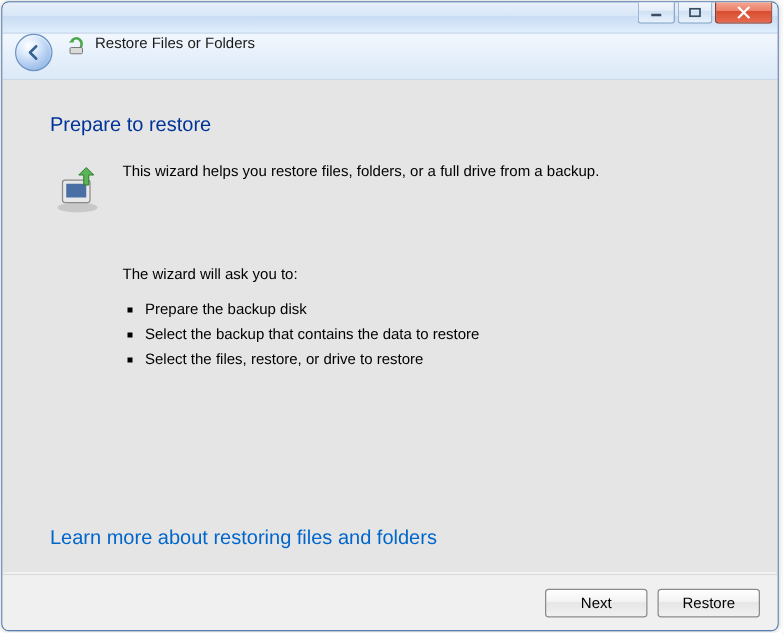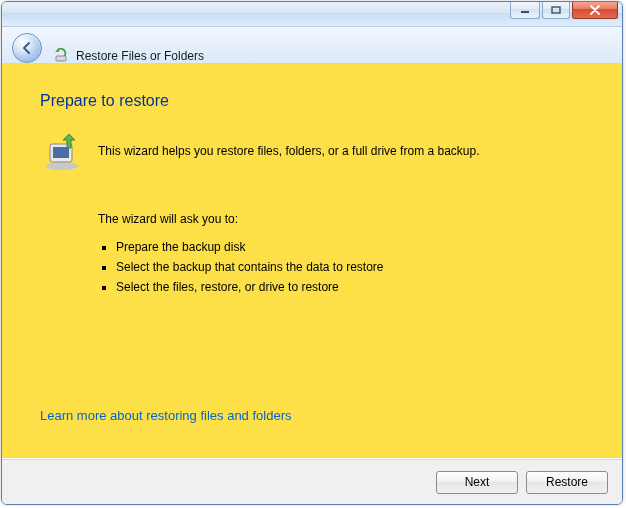--- a/index.html
+++ b/index.html
@@ -58,21 +58,21 @@
     border-color: #8f3a28;
     color: #fff;
   }
   .win-btn svg { display: block; }
 
   .header-strip {
     height: 36px;
     background: linear-gradient(to bottom, #f2f7fd 0%, #e6f0fb 50%, #dce9f7 100%);
     border-bottom: 1px solid #c7d8eb;
     display: flex;
-    align-items: flex-end;
+    align-items: flex-start;
     padding-left: 10px;
     gap: 6px;
   }
   .back-btn {
     width: 28px;
     height: 28px;
     border-radius: 50%;
     background: radial-gradient(circle at 35% 30%, #ffffff 0%, #dbe9fb 30%, #aecaf0 60%, #7aa7dd 100%);
     border: 1px solid #6b93c4;
     display: flex;
@@ -96,63 +96,63 @@
   }
 
   .content {
     position: absolute;
     top: 62px;
     left: 0;
     right: 0;
     bottom: 46px;
     padding: 28px 40px 12px 38px;
     box-sizing: border-box;
-    background: #fde047;
+    background: #e5e5e5;
   }
   .page-heading {
     color: #003399;
     font-size: 16px;
     font-weight: normal;
     margin: 0 0 18px 0;
   }
   .intro-row {
     display: flex;
     align-items: flex-start;
     gap: 14px;
     margin-bottom: 40px;
   }
   .wizard-icon {
     width: 44px;
     height: 44px;
     flex-shrink: 0;
   }
   .intro-text {
-    margin-top: 16px;
+    margin-top: 2px;
     color: #000;
   }
   .body-block {
     margin-left: 58px;
     color: #000;
   }
   .body-block p { margin: 0 0 14px 0; }
   .body-block ul {
     margin: 0;
     padding-left: 18px;
   }
   .body-block li {
     list-style-type: square;
     margin-bottom: 6px;
     font-size: 12px;
   }
   .help-link {
     position: absolute;
     left: 38px;
-    bottom: 35px;
+    bottom: 18px;
     color: #0066cc;
-    font-size: 13px;
+    font-size: 16px;
     cursor: pointer;
   }
 
   .footer {
     position: absolute;
     left: 0;
     right: 0;
     bottom: 0;
     height: 44px;
     border-top: 1px solid #d8d8d8;

